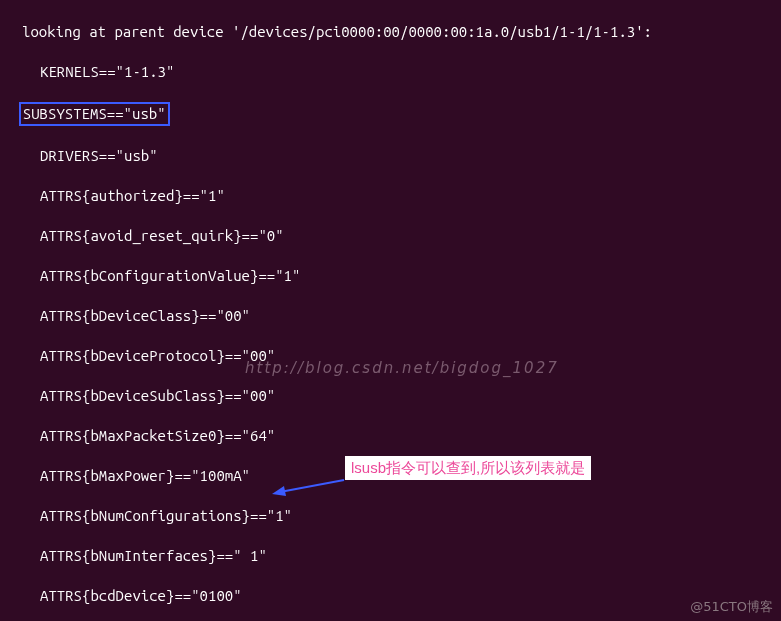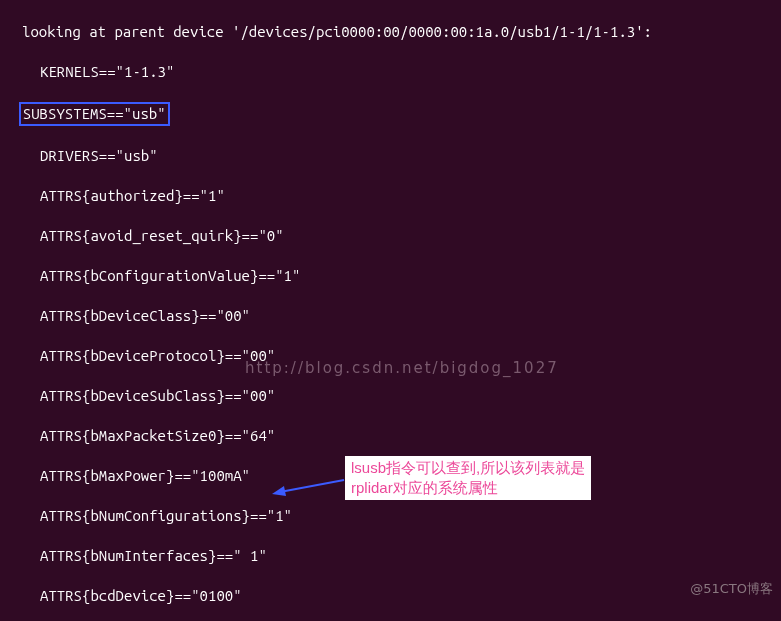--- a/index.html
+++ b/index.html
@@ -30,22 +30,22 @@
     margin-left: -2px;
     padding: 0 2px;
   }
   .watermark {
     position: absolute;
     color: #7a5a6e;
     font-family: "DejaVu Sans", sans-serif;
     font-size: 15px;
     pointer-events: none;
   }
-  .w1 { left: 245px; top: 358px; letter-spacing: 2px; }
-  .w2 { right: 8px; bottom: 22px; font-size: 13px; color: #8a7880; }
+  .w1 { left: 245px; top: 358px; letter-spacing: 2px; font-style: italic; }
+  .w2 { right: 8px; bottom: 4px; font-size: 13px; color: #8a7880; }
   .annotation {
     position: absolute;
     left: 345px;
     top: 456px;
     background: #ffffff;
     color: #ec4899;
     font-family: "Microsoft YaHei", "SimSun", sans-serif;
     font-size: 15px;
     padding: 2px 6px;
     line-height: 20px;
@@ -95,21 +95,20 @@
 
 
 
 </div>
 
 <div class="watermark w1">http://blog.csdn.net/bigdog_1027</div>
 <div class="watermark w2">@51CTO博客</div>
 
 <div class="annotation">
   <div>lsusb指令可以查到,所以该列表就是</div>
-  <div>rplidar对应的系统属性</div>
 </div>
 
 <div class="arrow">
   <svg width="72" height="20">
     <line x1="72" y1="2" x2="8" y2="14" stroke="#3b5bff" stroke-width="2"></line>
     <polygon points="0,16 12,8 14,18" fill="#3b5bff"></polygon>
   </svg>
 </div>
 
 </body></html>

